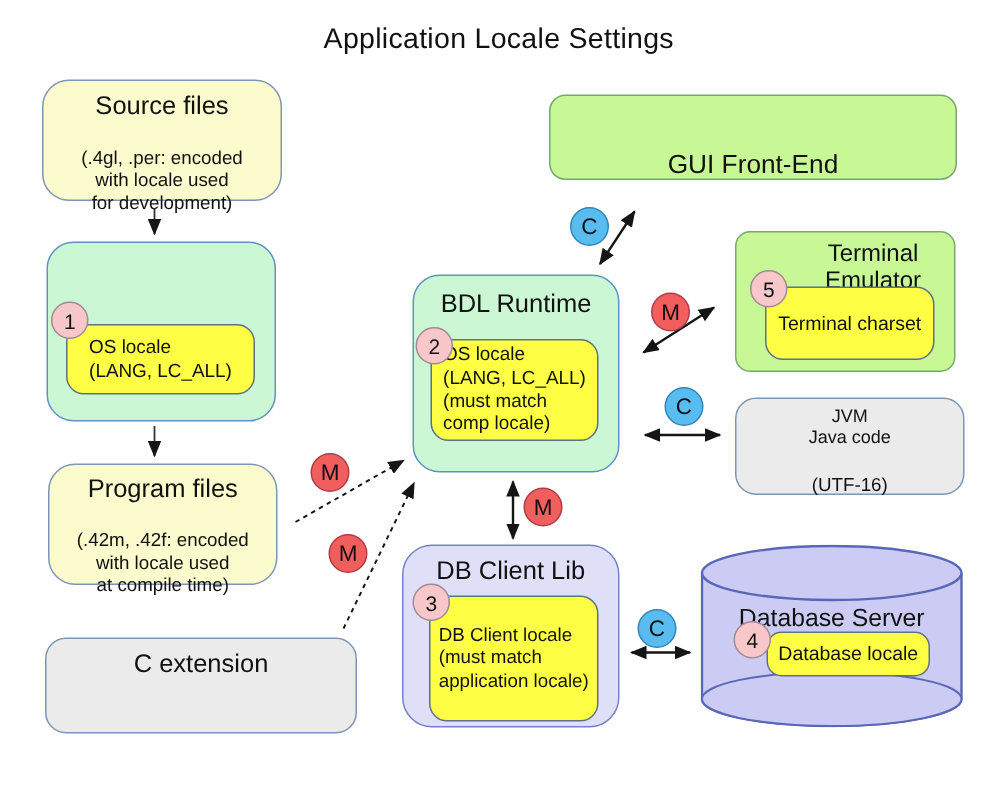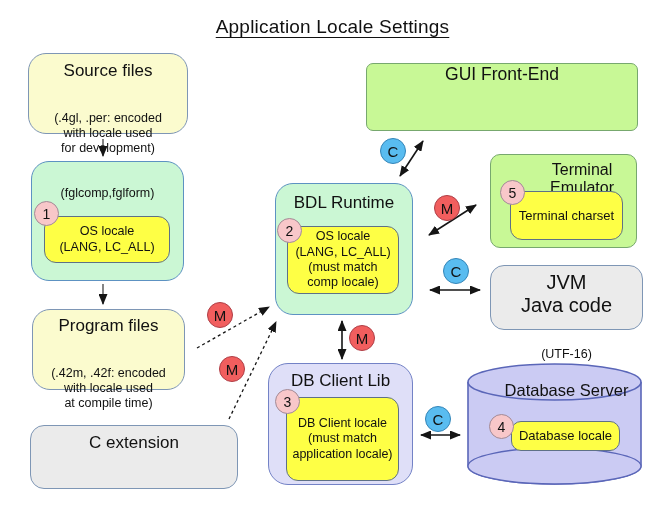--- a/index.html
+++ b/index.html
@@ -3,37 +3,37 @@
 <meta charset="utf-8">
 <style>
   html,body{margin:0;padding:0;background:#fff;}
   #stage{
     position:relative;width:672px;height:523px;background:#fff;overflow:hidden;
     font-family:"Liberation Sans","DejaVu Sans",sans-serif;color:#111;
   }
   .page-title{
     position:absolute;left:0;top:16px;width:665px;text-align:center;
     font-size:19px;letter-spacing:.2px;
-    text-decoration:underline;text-underline-offset:4px;
+    text-underline-offset:4px;
   }
   .box{
     position:absolute;box-sizing:border-box;border:1.6px solid;
-    display:flex;flex-direction:column;align-items:center;text-align:center;gap:13px;
+    display:flex;flex-direction:column;align-items:center;text-align:center;
   }
   .box .t{font-size:17px;line-height:1.15;white-space:pre-line;}
   .box .s{font-size:12.5px;line-height:1.22;white-space:pre-line;margin-top:17px;}
   .c-paleyellow{background:var(--pale_yellow);border-color:var(--border_blue);border-radius:18px;}
   .c-mint{background:var(--mint_green);border-color:var(--border_mint);border-radius:18px;}
   .c-lime{background:var(--lime_green);border-color:var(--border_green);border-radius:7px;}
   .c-gray{background:var(--gray_fill);border-color:var(--border_blue);border-radius:14px;}
   .c-lav{background:var(--lavender_light);border-color:var(--border_indigo);border-radius:20px;}
   .inner{
     position:absolute;box-sizing:border-box;background:var(--bright_yellow);
     border:1.5px solid var(--border_slate);border-radius:12px;
-    display:flex;align-items:center;justify-content:center;text-align:center;
+    display:flex;align-items:center;justify-content:center;text-align:left;
     font-size:12.6px;line-height:1.22;white-space:pre-line;z-index:4;
   }
   .circle{
     position:absolute;width:26px;height:26px;border-radius:50%;box-sizing:border-box;
     display:flex;align-items:center;justify-content:center;z-index:7;font-size:15px;
   }
   .badge{
     width:25px;height:25px;font-size:14px;z-index:6;
     background:var(--badge_pink);border:1.4px solid var(--badge_border);
   }
@@ -52,21 +52,20 @@
   <div class="page-title">Application Locale Settings</div>
 
   <div class="box c-paleyellow" style="left:28px;top:53px;width:160px;height:81px;padding-top:7px;">
     <div class="t">Source files</div>
     <div class="s">(.4gl, .per: encoded
 with locale used
 for development)</div>
   </div>
 
   <div class="box c-mint" style="left:31px;top:161px;width:153px;height:120px;padding-top:7px;">
-    <div class="s">(fglcomp,fglform)</div>
   </div>
   <div class="inner" style="left:44px;top:216px;width:126px;height:47px;">OS locale
 (LANG, LC_ALL)</div>
   <div class="circle badge" style="left:34px;top:201px;">1</div>
 
   <div class="box c-paleyellow" style="left:32px;top:309px;width:153px;height:81px;padding-top:6px;align-items:center;">
     <div class="t">Program files</div>
     <div class="s">(.42m, .42f: encoded
 with locale used
 at compile time)</div>
@@ -87,42 +86,42 @@
   <div class="circle badge" style="left:277px;top:218px;">2</div>
 
   <div class="box c-lav" style="left:268px;top:363px;width:145px;height:122px;padding-top:7px;">
     <div class="t">DB Client Lib</div>
   </div>
   <div class="inner" style="left:286px;top:397px;width:113px;height:84px;font-size:12.5px;">DB Client locale
 (must match
 application locale)</div>
   <div class="circle badge" style="left:275px;top:389px;">3</div>
 
-  <div class="box c-lime" style="left:366px;top:63px;width:272px;height:68px;justify-content:flex-start;">
+  <div class="box c-lime" style="left:366px;top:63px;width:272px;height:57px;justify-content:flex-end;border-radius:11px;">
     <div class="t" style="font-size:17.5px;">GUI Front-End</div>
   </div>
 
   <div class="box c-lime" style="left:490px;top:154px;width:147px;height:94px;padding-top:6px;border-radius:10px;">
     <div class="t" style="font-size:16px;margin-left:37px;">Terminal Emulator</div>
   </div>
   <div class="inner" style="left:510px;top:191px;width:113px;height:49px;font-size:13px;">Terminal charset</div>
   <div class="circle badge" style="left:500px;top:180px;">5</div>
 
   <div class="box c-gray" style="left:490px;top:265px;width:153px;height:65px;padding-top:5px;">
-    <div class="t" style="font-size:20px;">JVM
+    <div class="t" style="font-size:12px;">JVM
 Java code</div>
     <div class="s">(UTF-16)</div>
   </div>
 
   <svg class="cyl" style="left:467px;top:363px;" width="175" height="122" viewBox="0 0 175 122">
     <path d="M1,19 V103 A86.5,18 0 0 0 174,103 V19" fill="#CBCBF3" stroke="#5A66B8" stroke-width="1.6"></path>
     <ellipse cx="87.5" cy="103" rx="86.5" ry="18" fill="#CBCBF3" stroke="#5A66B8" stroke-width="1.3"></ellipse>
     <ellipse cx="87.5" cy="19" rx="86.5" ry="18" fill="#CBCBF3" stroke="#5A66B8" stroke-width="1.6"></ellipse>
   </svg>
-  <div class="cyl-title" style="left:467px;top:381px;width:175px;padding-left:12px;">Database Server</div>
+  <div class="cyl-title" style="left:467px;top:403px;width:175px;">Database Server</div>
   <div class="inner" style="left:511px;top:421px;width:109px;height:30px;font-size:13px;border-radius:10px;">Database locale</div>
   <div class="circle badge" style="left:489px;top:414px;">4</div>
 
   <div class="circle conn-c" style="left:380px;top:138px;">C</div>
   <div class="circle conn-m" style="left:434px;top:195px;">M</div>
   <div class="circle conn-c" style="left:443px;top:258px;">C</div>
   <div class="circle conn-m" style="left:349px;top:325px;">M</div>
   <div class="circle conn-c" style="left:425px;top:406px;">C</div>
   <div class="circle conn-m" style="left:207px;top:302px;">M</div>
   <div class="circle conn-m" style="left:219px;top:356px;">M</div>

